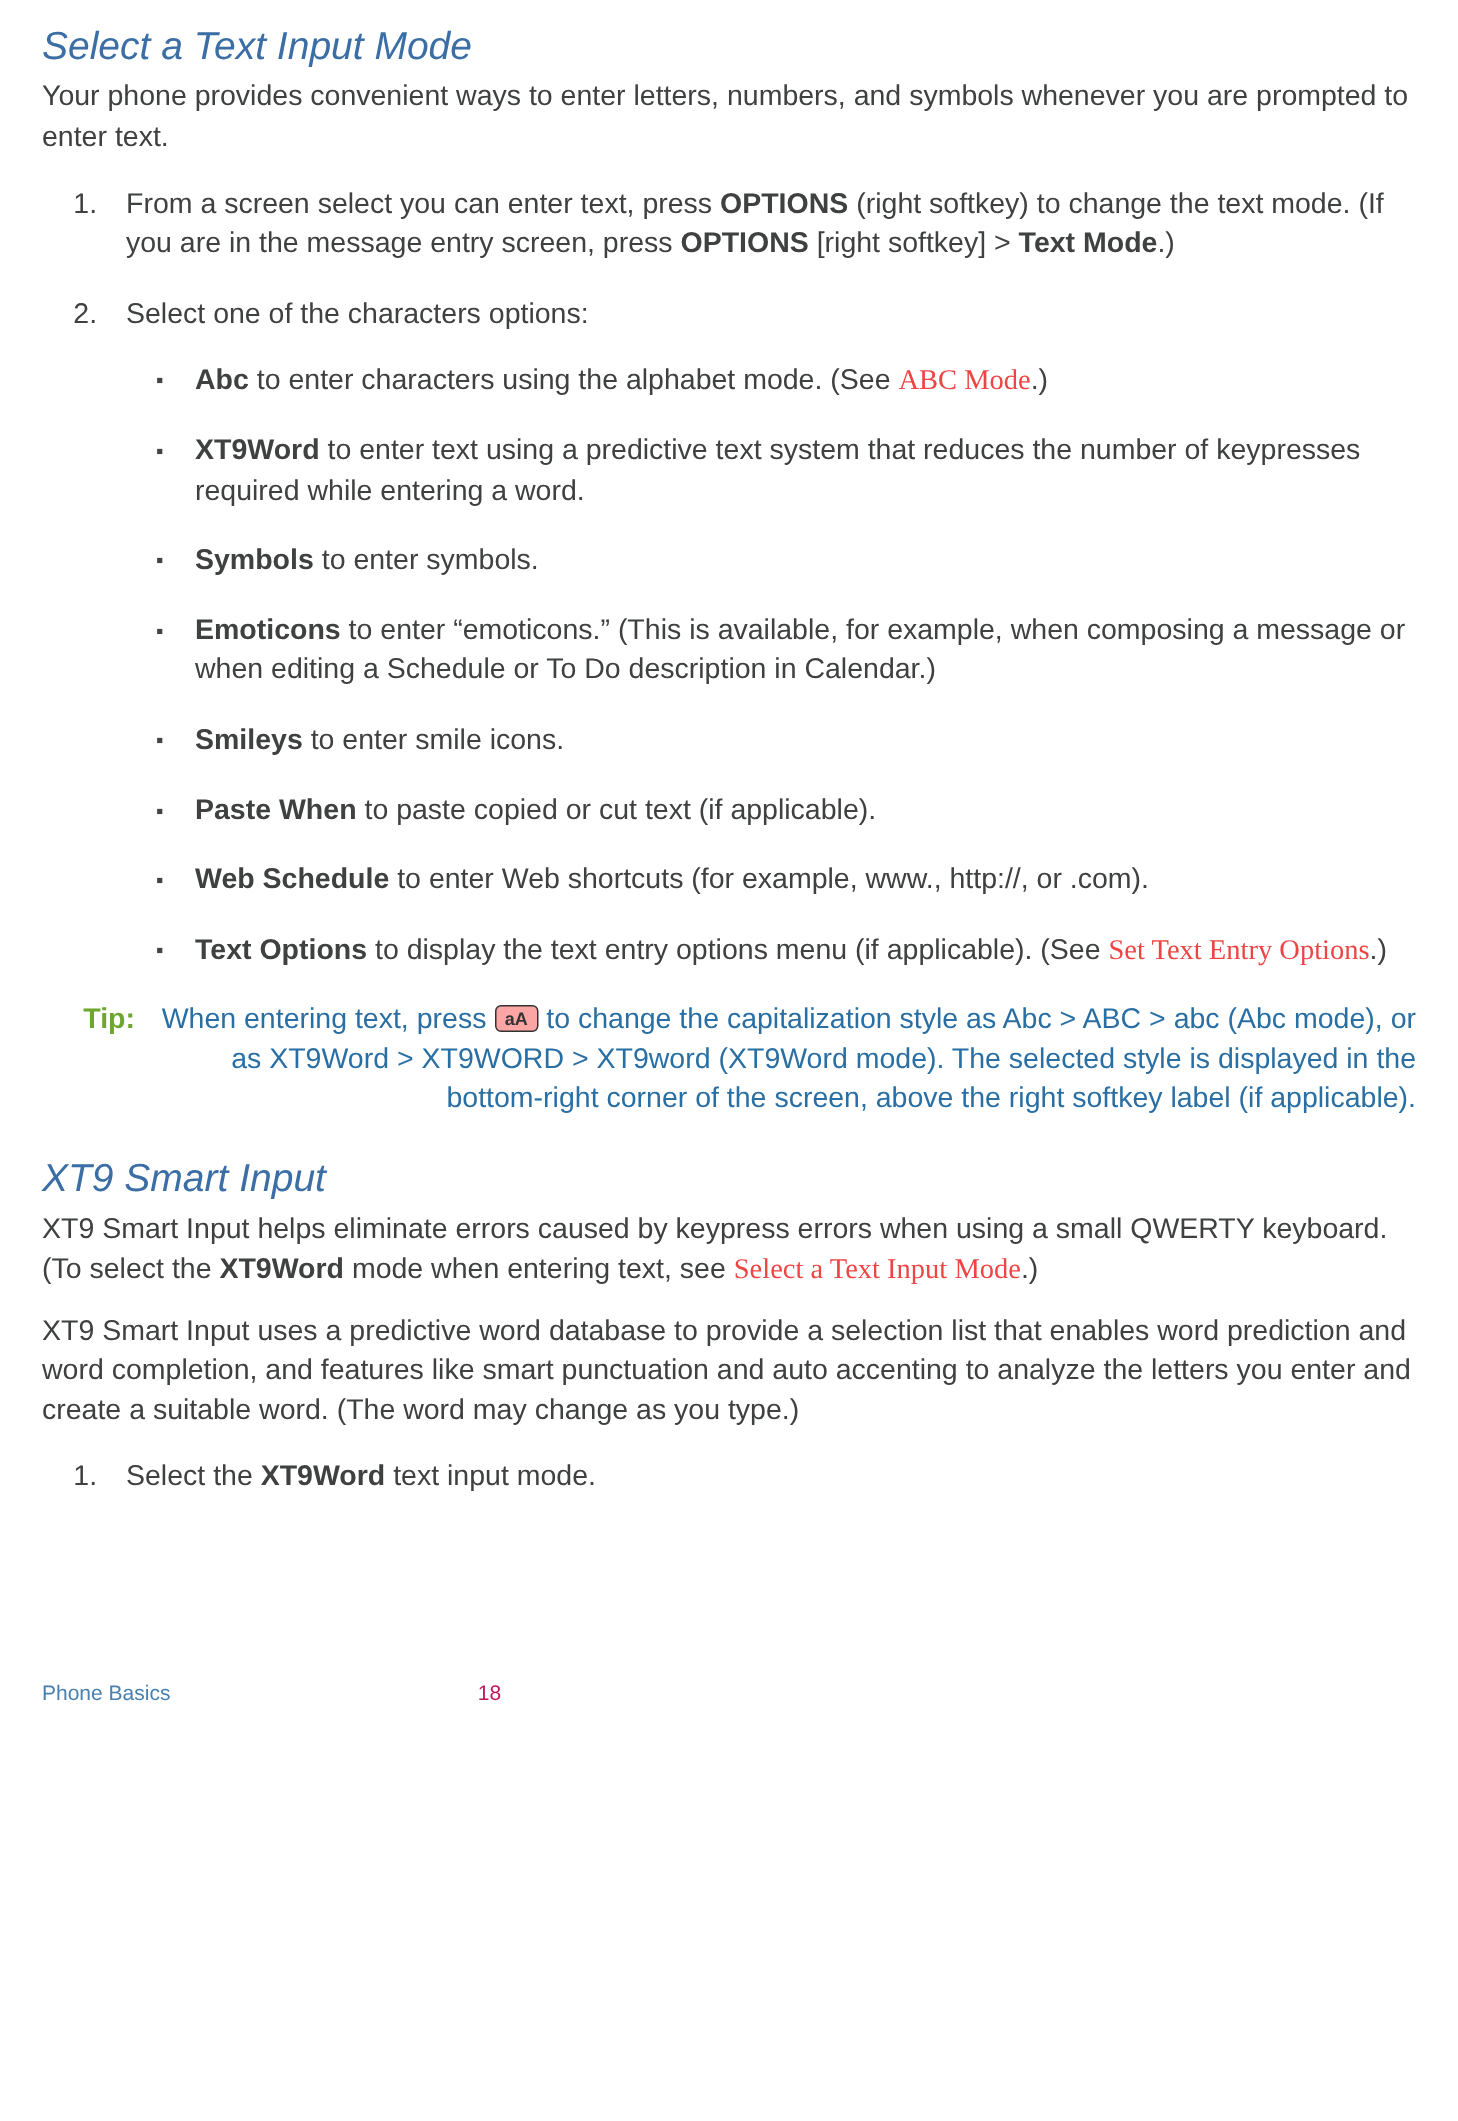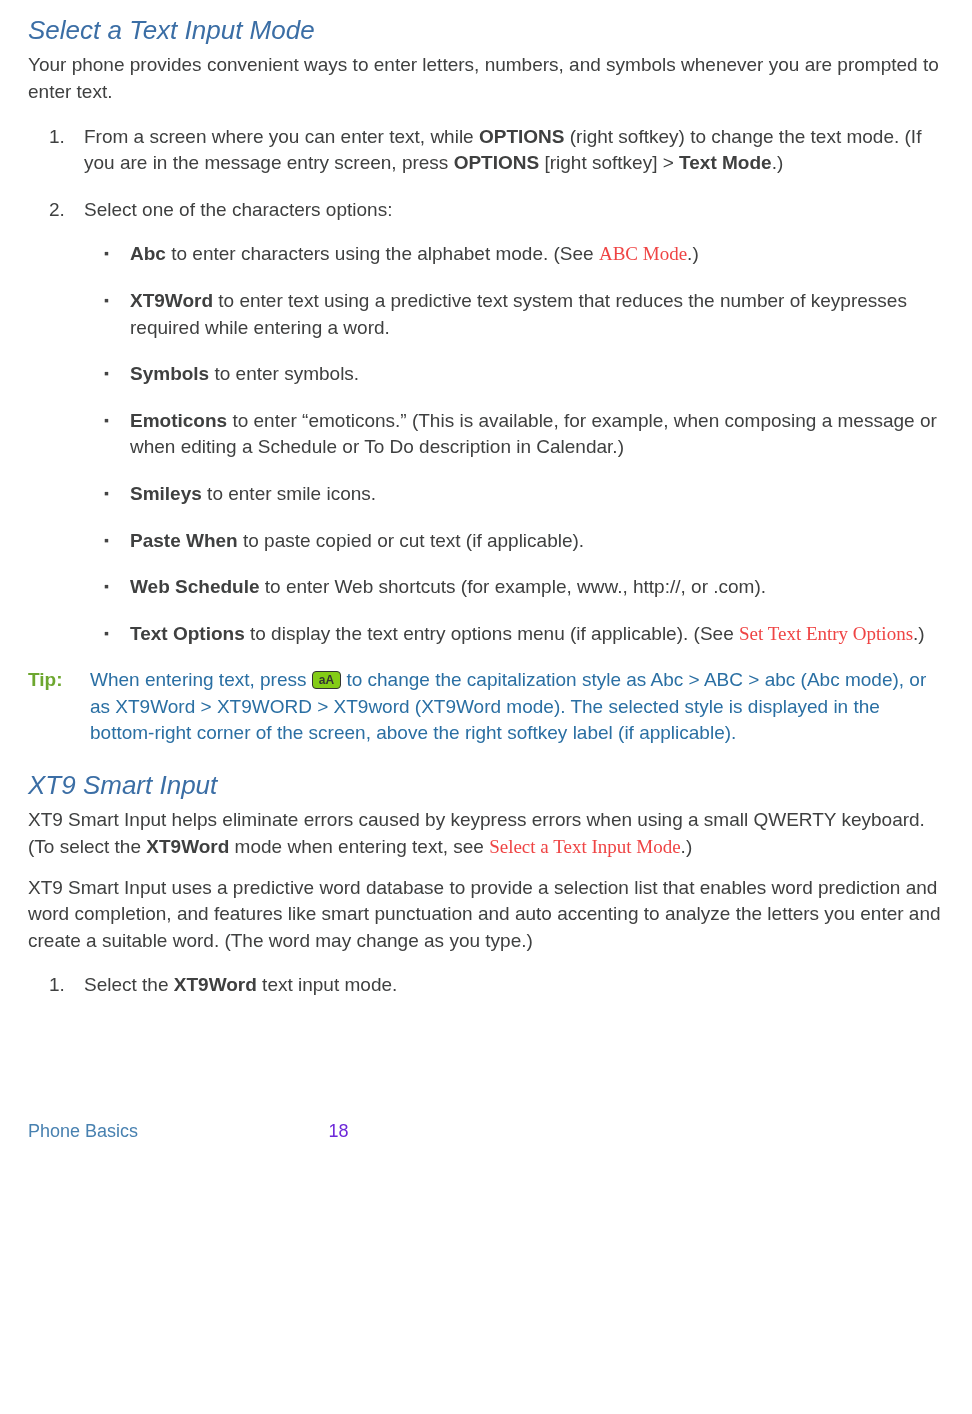--- a/index.html
+++ b/index.html
@@ -52,65 +52,66 @@
     a.xref {
       color: #ef4444;
       text-decoration: none;
       font-family: Liberation Serif, serif;
     }
     .tip-row {
       display: flex;
       align-items: flex-start;
       margin-top: 4px;
       margin-bottom: 20px;
+      text-align: right;
     }
     .tip-label {
       color: #6da72f;
       font-weight: bold;
       min-width: 62px;
     }
     .tip-body {
       color: #2a6fa3;
       flex: 1;
     }
     .key {
       display: inline-block;
       border: 1px solid #333;
       border-radius: 4px;
       padding: 1px 6px;
       font-size: 12px;
       font-family: Arial, sans-serif;
       color: #333;
-      background: #84cc16;
+      background: #fca5a5;
       font-weight: bold;
       vertical-align: 2px;
       line-height: 14px;
     }
     .page-footer {
       display: flex;
       justify-content: space-between;
       margin-top: 120px;
       color: #4881b0;
-      font-size: 18px;
+      font-size: 14px;
     }
     .pageno {
-      color: #6d28d9;
+      color: #be185d;
       margin-left: -405px;
     }
   </style>
 </head>
 <body>
 
 <h2 class="section-heading">Select a Text Input Mode</h2>
 
 <p>Your phone provides convenient ways to enter letters, numbers, and symbols whenever you are prompted to enter text.</p>
 
 <ol class="numbered">
   <li>
-    <span>From a screen where you can enter text, while </span><span class="bold">OPTIONS</span><span> (right softkey) to change the text mode. (If you are in the message entry screen, press </span><span class="bold">OPTIONS</span><span> [right softkey] &gt; </span><span class="bold">Text Mode</span><span>.)</span>
+    <span>From a screen select you can enter text, press </span><span class="bold">OPTIONS</span><span> (right softkey) to change the text mode. (If you are in the message entry screen, press </span><span class="bold">OPTIONS</span><span> [right softkey] &gt; </span><span class="bold">Text Mode</span><span>.)</span>
   </li>
   <li>
     <span>Select one of the characters options:</span>
     <ul class="bullets">
       <li>
         <span class="bold">Abc</span><span> to enter characters using the alphabet mode. (See </span><a href="#" class="xref">ABC Mode</a><span>.)</span>
       </li>
       <li>
         <span class="bold">XT9Word</span><span> to enter text using a predictive text system that reduces the number of keypresses required while entering a word.</span>
       </li>

